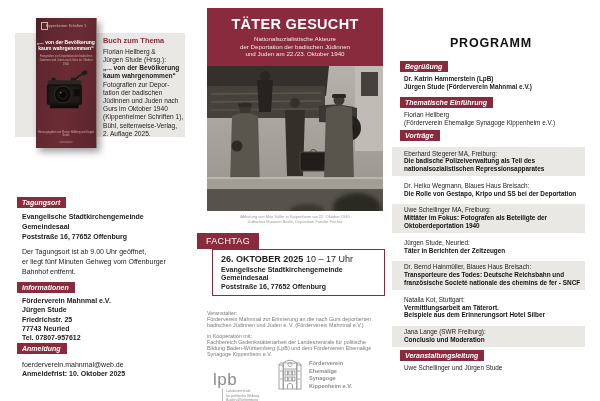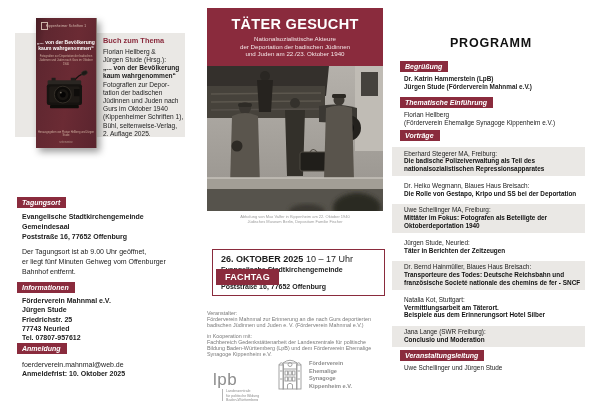--- a/index.html
+++ b/index.html
@@ -30,22 +30,22 @@
   .info-lines{font-size:7px;font-weight:bold;line-height:9.3px;}
   .email{font-size:7px;line-height:9px;}
   .deadline{font-size:7px;font-weight:bold;line-height:9px;}
 
   
   .mid-header{left:207px;top:8px;width:176px;height:75px;background:var(--maroon);text-align:center;color:#fff;}
   .mid-title{margin-top:8px;font-size:14.5px;font-weight:bold;letter-spacing:.3px;}
   .mid-sub{margin-top:3px;font-size:6.2px;line-height:7.6px;color:#f3e3e5;}
   .photo{left:207px;top:66px;width:176px;height:145px;background:#8f8d89;}
   .caption{left:207px;top:214px;width:176px;text-align:center;font-size:4px;line-height:5.4px;color:var(--caption_gray);}
-  .fachtag-tab{left:216px;top:233px;background:var(--maroon);color:#fff;font-weight:bold;
-               font-size:9px;padding:2.5px 9px 3.5px 9px;letter-spacing:.3px;margin-top:36px;}
+  .fachtag-tab{left:197px;top:233px;background:var(--maroon);color:#fff;font-weight:normal;
+               font-size:9px;padding:2.5px 9px 3.5px 9px;letter-spacing:.3px;}
   .fachtag-box{left:212px;top:249px;width:171px;height:45px;border:1.5px solid var(--maroon);background:#fff;}
   .ft-date{margin:4px 0 2px 8px;font-size:9px;color:#1d1d1d;}
   .ft-venue{margin-left:8px;font-size:7px;font-weight:bold;line-height:8.4px;}
   .organizer{left:207px;top:310px;width:180px;font-size:5.4px;line-height:6.2px;color:var(--text_gray);}
   .org-block{margin-bottom:4px;}
   .lpb{left:213px;top:371px;color:var(--logo_gray);}
   .lpb-word{font-size:17px;line-height:17px;letter-spacing:.5px;}
   .lpb-small{margin:1px 0 0 9px;padding-left:3px;border-left:.5px solid #b5b5b5;
              font-size:3.6px;line-height:4.5px;}
   .syn-icon{left:278px;top:357px;}

